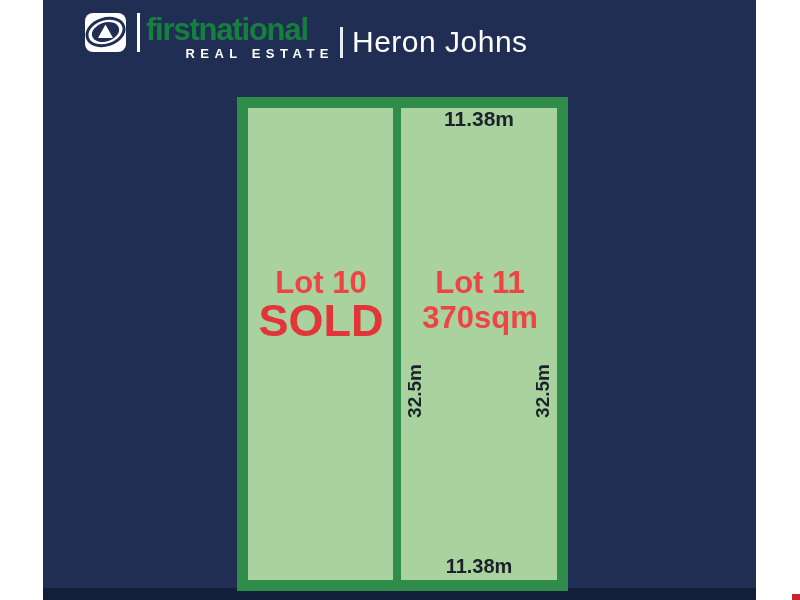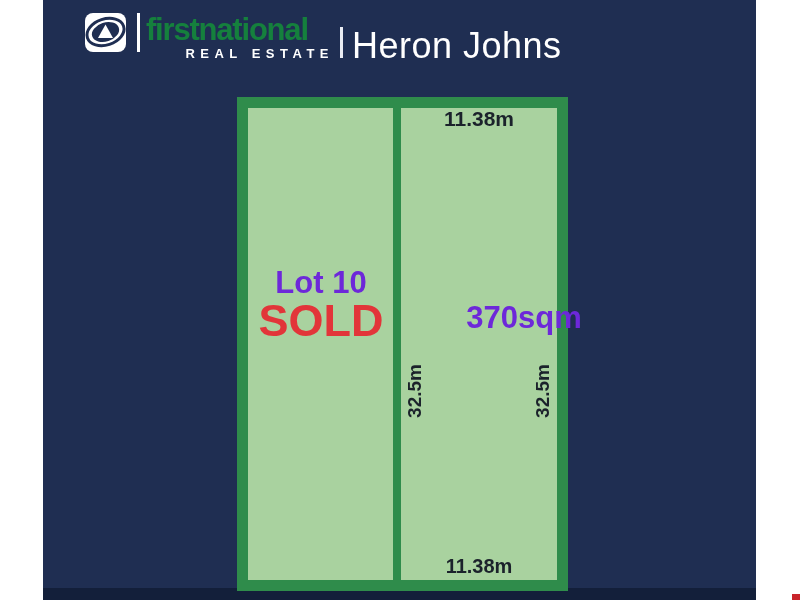--- a/index.html
+++ b/index.html
@@ -73,21 +73,21 @@
   .logo-divider-2 {
     position: absolute;
     left: 340px; top: 27px;
     width: 3px; height: 31px;
     background: #e9ecf3;
   }
   .agency-name {
     position: absolute;
     left: 352px; top: 25px;
     color: #ffffff;
-    font-size: 36px;
+    font-size: 30px;
     font-weight: normal;
     letter-spacing: 0.5px;
     white-space: nowrap;
   }
 
   
   .plan-outer {
     position: absolute;
     left: 237px; top: 97px;
     width: 331px; height: 494px;
@@ -120,30 +120,30 @@
     width: 80px; height: 22px;
     line-height: 22px;
     font-size: 19px;
     transform: rotate(-90deg);
   }
   .dim-left-depth  { left: 375px; top: 380px; }
   .dim-right-depth { left: 503px; top: 380px; }
 
   .lot-label {
     position: absolute;
-    color: #6d28d9;
+    color: #ef4444;
     font-weight: bold;
     text-align: center;
     font-size: 31px;
     line-height: 33px;
   }
   .lot10-name   { left: 248px; width: 146px; top: 266px; }
   .lot10-status { left: 248px; width: 146px; top: 300px; font-size: 45px; line-height: 41px; color: #e23539; }
   .lot11-name   { left: 402px; width: 156px; top: 266px; }
-  .lot11-area   { left: 402px; width: 156px; top: 301px; margin-left: 44px; }
+  .lot11-area   { left: 402px; width: 156px; top: 301px; }
 </style>
 </head>
 <body>
 
 <div class="page">
 
   <div class="navy-panel"></div>
   <div class="bottom-strip"></div>
 
   <div class="logo-icon">
@@ -164,20 +164,21 @@
 
   <div class="plan-outer"></div>
   <div class="plan-inner"></div>
   <div class="plan-divider"></div>
 
   <div class="dim-label dim-top">11.38m</div>
 
   <div class="lot-label lot10-name">Lot 10</div>
   <div class="lot-label lot10-status">SOLD</div>
 
+  <div class="lot-label lot11-name">Lot 11</div>
   <div class="lot-label lot11-area">370sqm</div>
 
   <div class="dim-label dim-vertical dim-left-depth">32.5m</div>
   <div class="dim-label dim-vertical dim-right-depth">32.5m</div>
 
   <div class="dim-label dim-bottom">11.38m</div>
 
   <div class="red-corner-mark"></div>
 
 </div>

